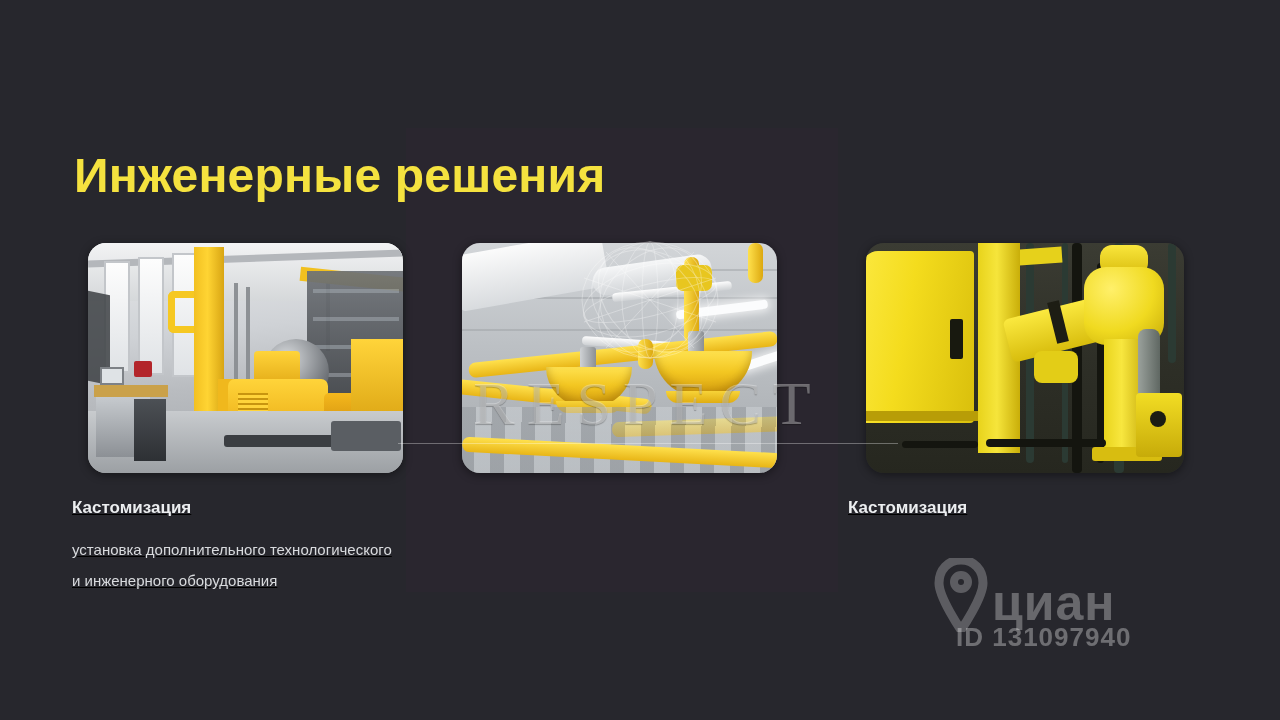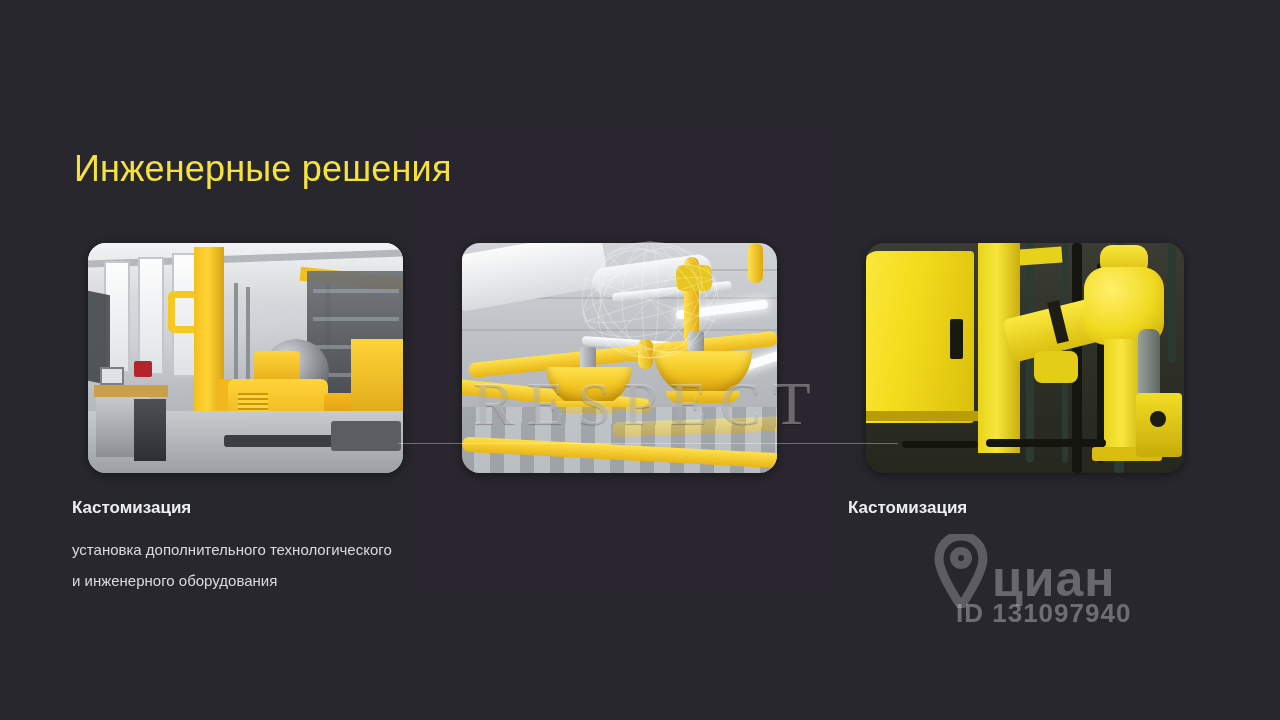--- a/index.html
+++ b/index.html
@@ -30,22 +30,22 @@
     width: 432px;
     height: 464px;
     background: #2b2730;
     opacity: 0.85;
   }
 
   .title {
     position: absolute;
     left: 74px;
     top: 148px;
-    font-size: 36px;
-    font-weight: normal;
+    font-size: 48px;
+    font-weight: bold;
     color: #f5e23f;
     letter-spacing: 0.2px;
     white-space: nowrap;
   }
 
   
   .cards { position: absolute; left: 0; top: 0; width: 100%; height: 100%; }
 
   .card {
     position: absolute;
@@ -286,21 +286,21 @@
   .c3 .ybox {
     position: absolute; right: 2px; top: 150px; width: 46px; height: 64px;
     background: linear-gradient(180deg,#f2dd24,#c7ab09); border-radius: 4px;
   }
   .c3 .ybox-dot {
     position: absolute; right: 18px; top: 168px; width: 16px; height: 16px;
     border-radius: 50%; background: #1b1c13;
   }
 
   
-  .caption { position: absolute; }
+  .caption { position: absolute; text-decoration: underline; }
   .cap-1 { left: 72px; top: 498px; width: 330px; }
   .cap-2 { left: 462px; top: 498px; width: 340px; }
   .cap-3 { left: 848px; top: 498px; width: 360px; }
 
   .cap-title {
     font-size: 17px;
     font-weight: bold;
     color: #eceef0;
     margin-bottom: 16px;
     white-space: nowrap;
@@ -345,21 +345,21 @@
     font-size: 20px;
     letter-spacing: 7px;
     color: rgba(255,255,255,0.30);
     white-space: nowrap;
   }
 
   
   .cian {
     position: absolute;
     left: 930px;
-    top: 530px;
+    top: 554px;
     width: 240px;
     height: 100px;
     pointer-events: none;
     text-align: right;
   }
   .cian-pin { position: absolute; left: 0px; top: 4px; width: 62px; height: 74px; opacity: .55; }
   .cian-word {
     position: absolute; left: 62px; top: 24px;
     font-size: 50px; font-weight: bold;
     color: rgba(255,255,255,0.30);

